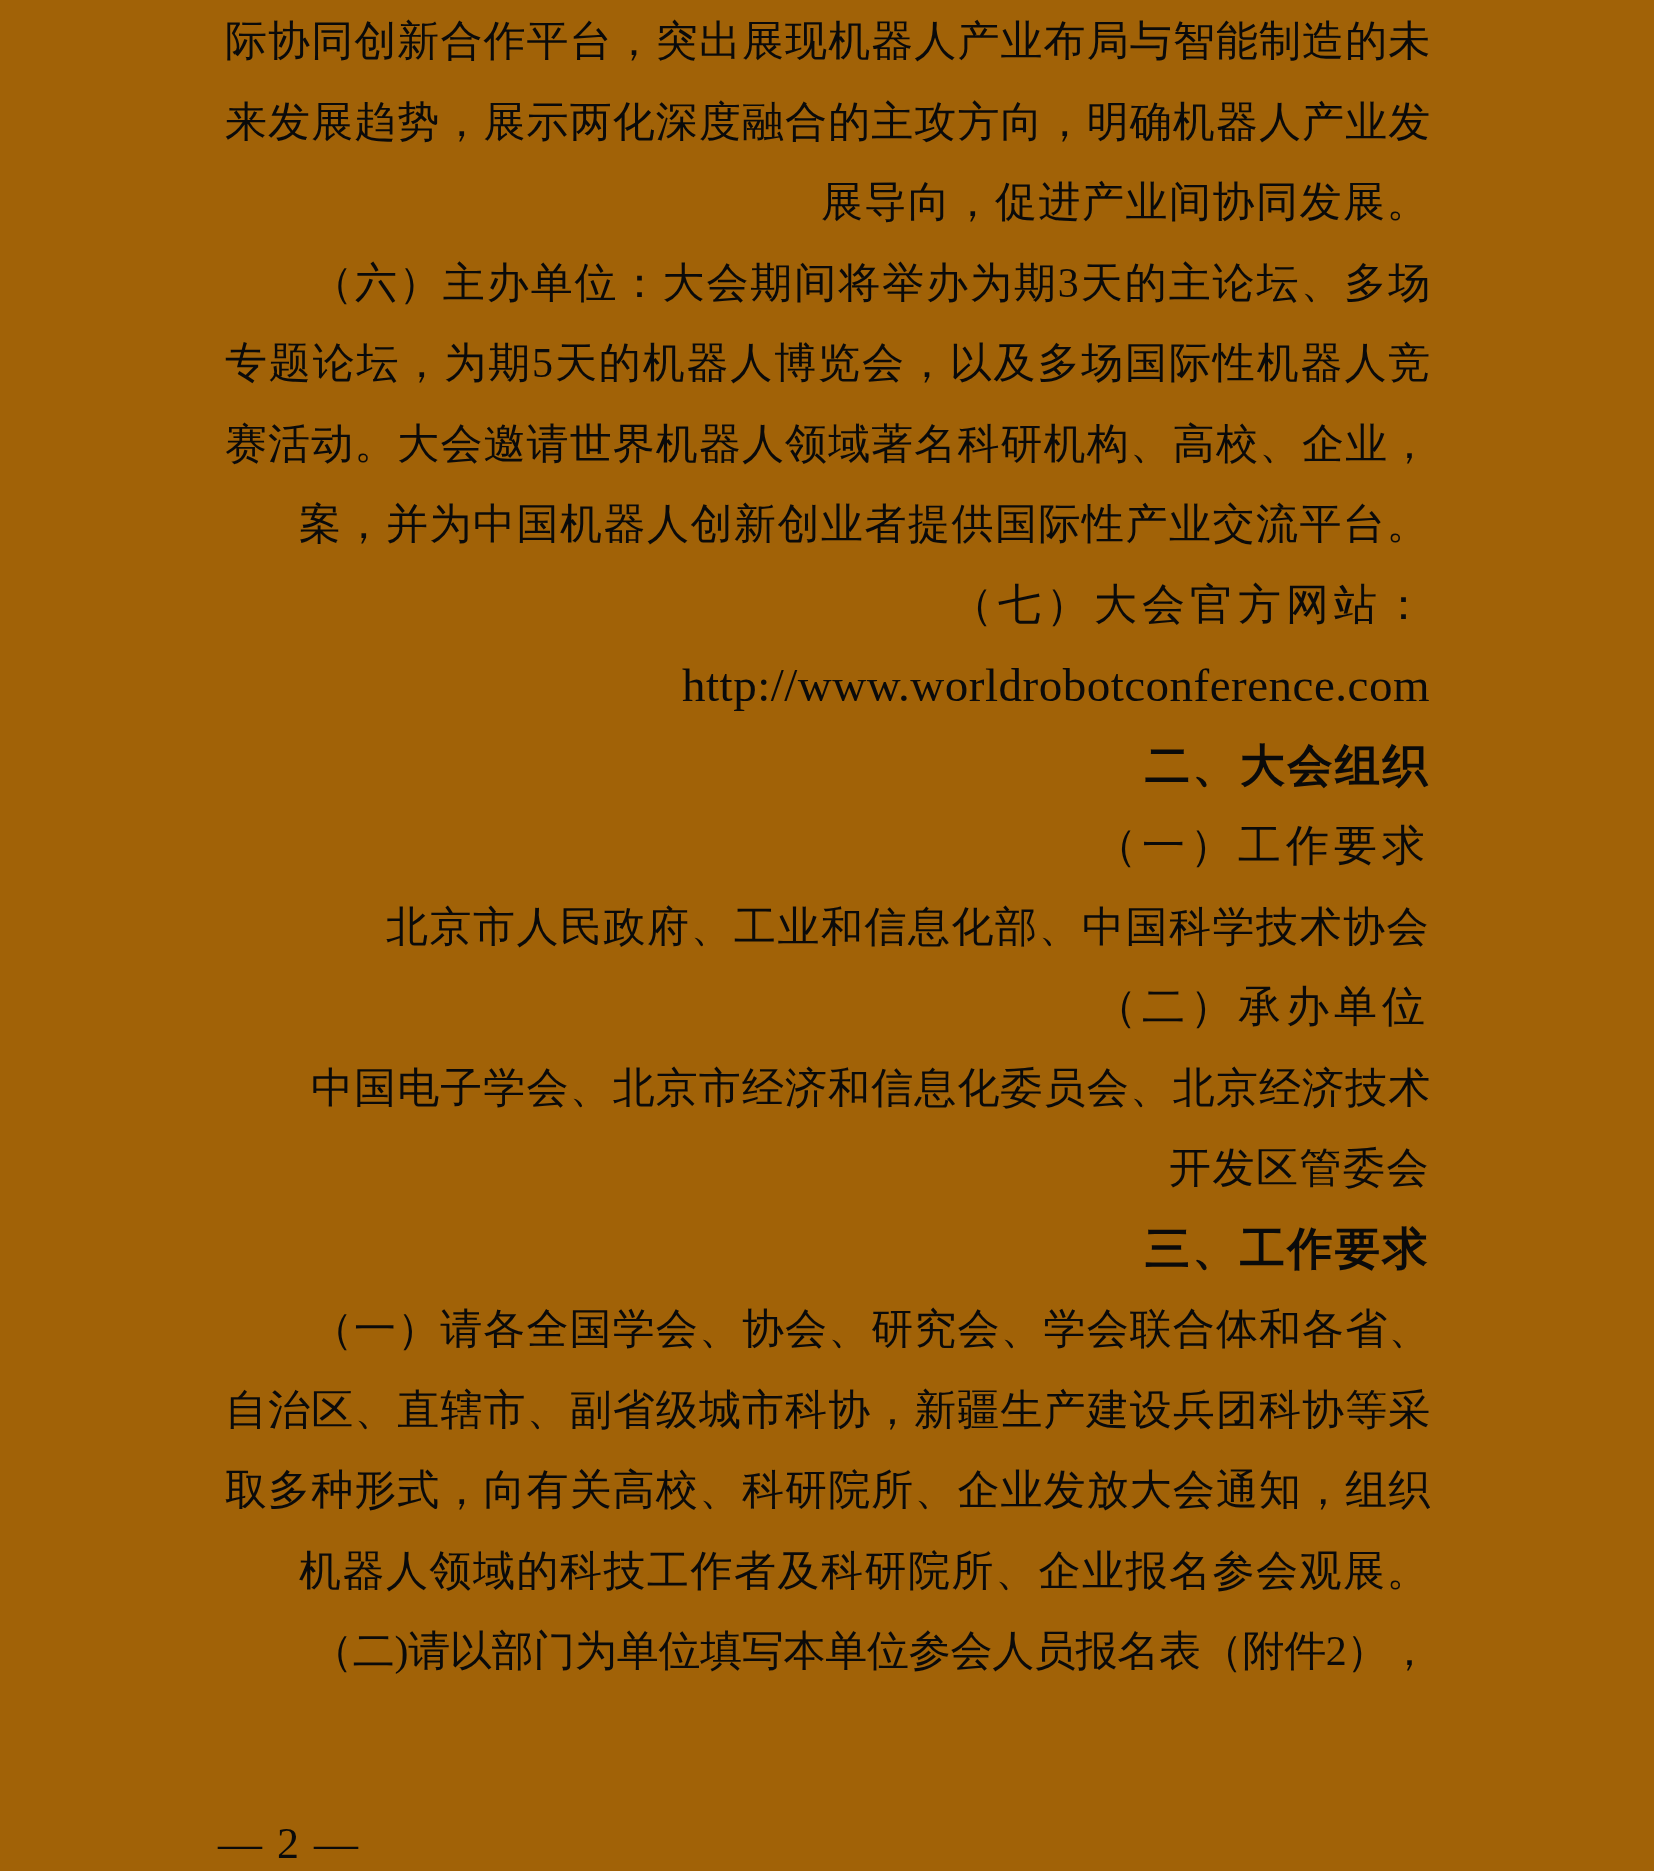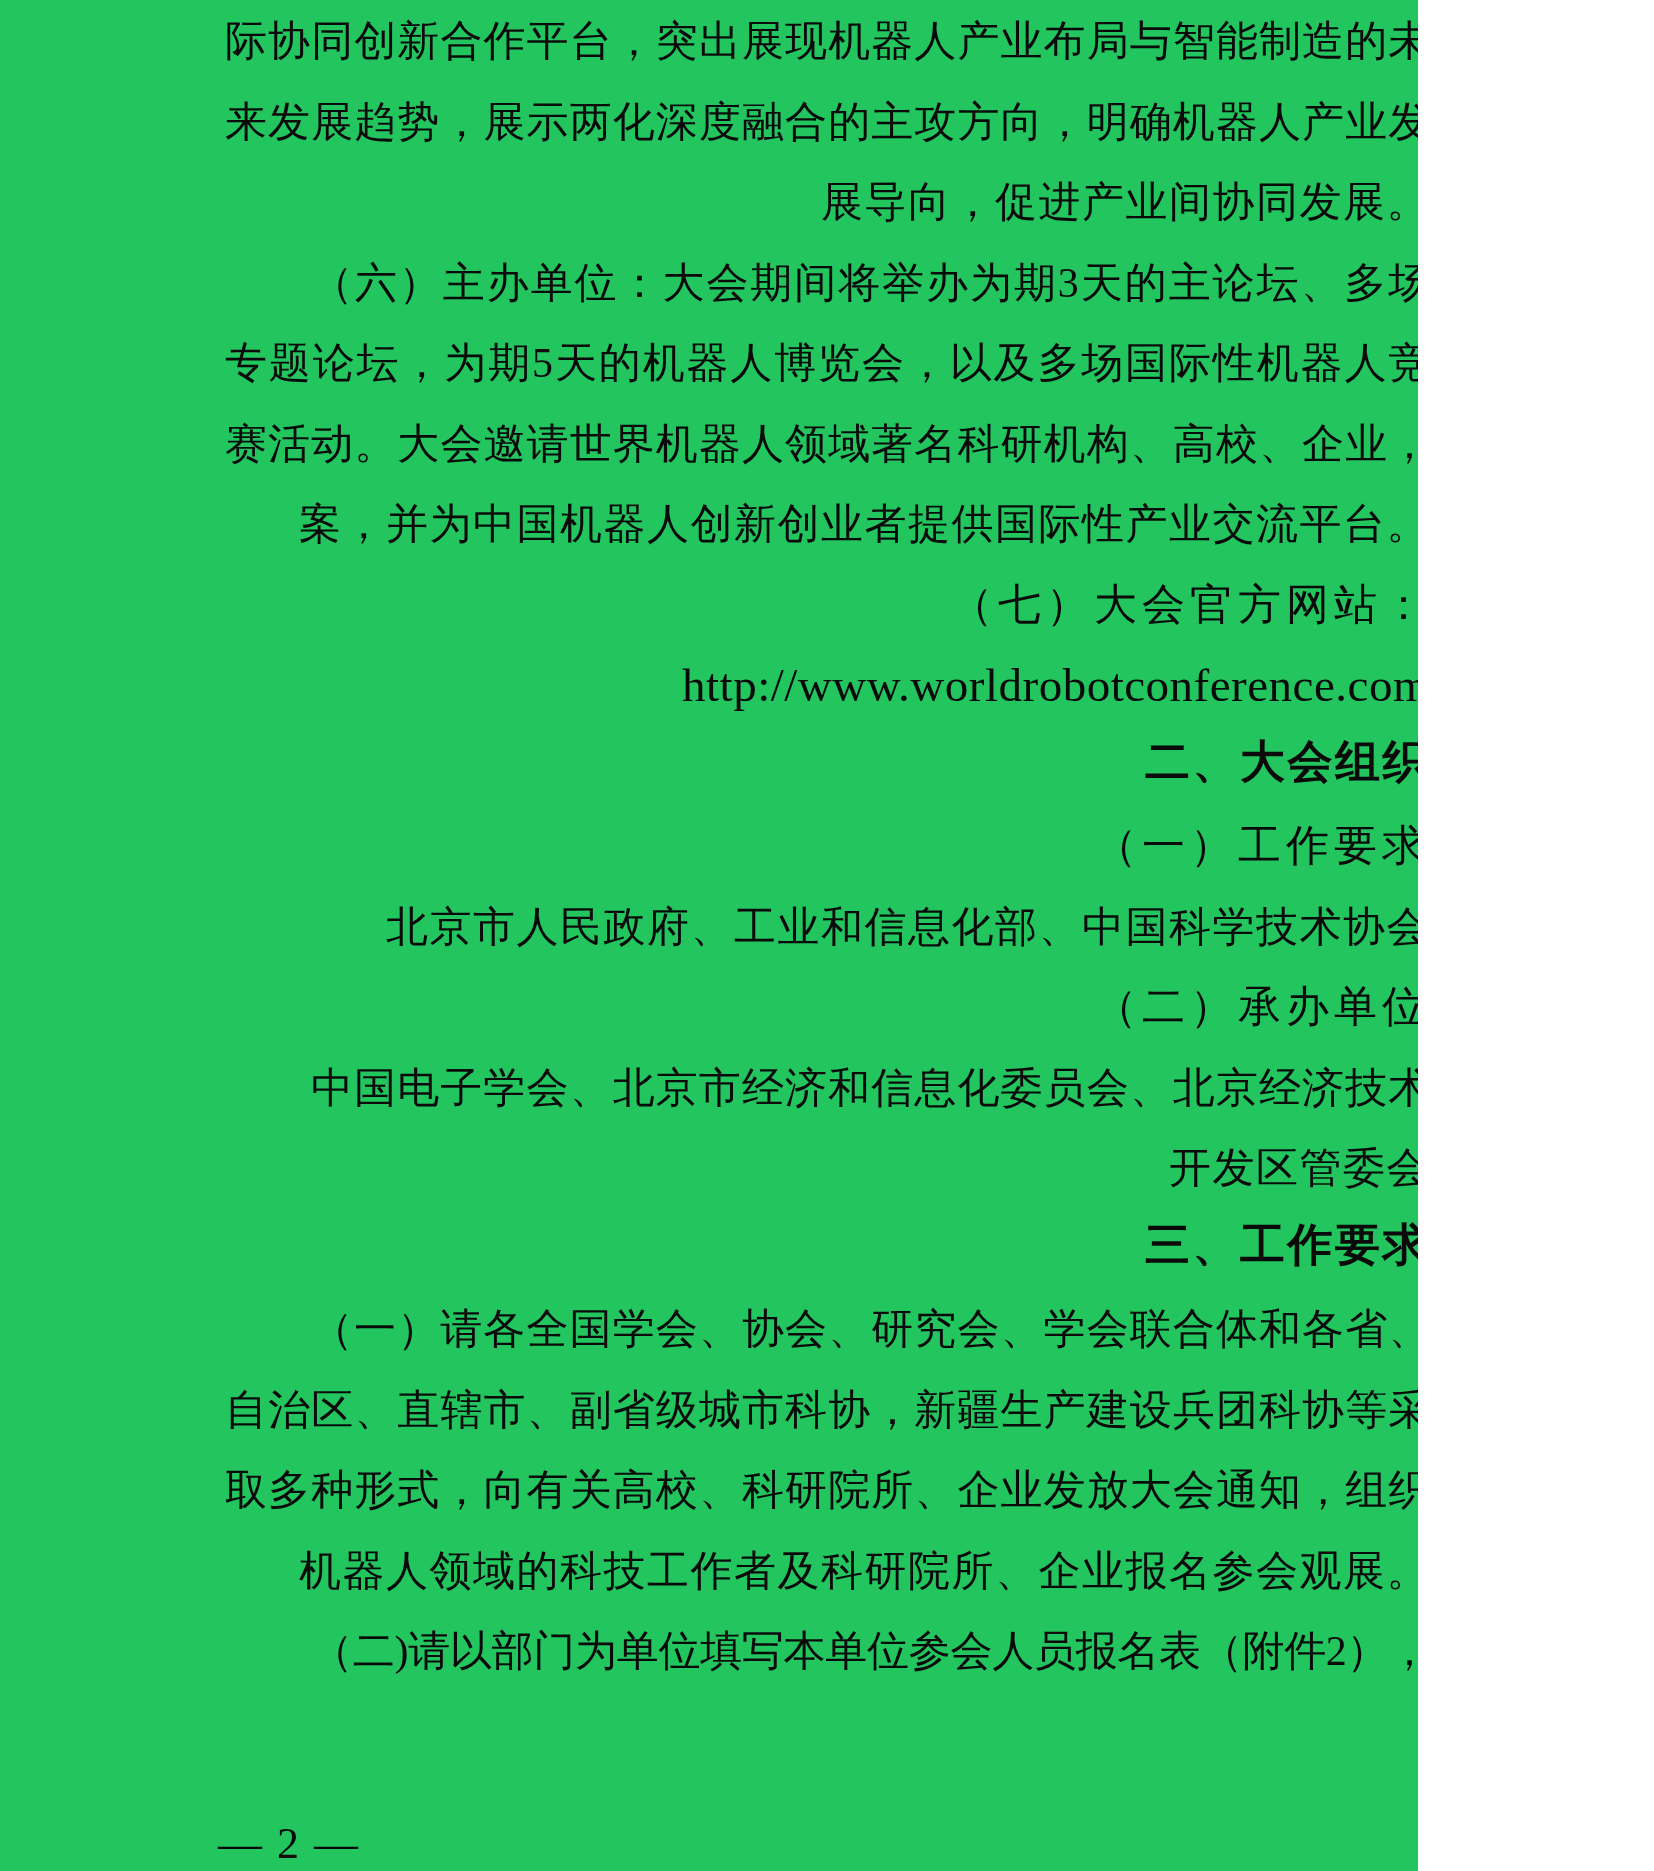--- a/index.html
+++ b/index.html
@@ -2,23 +2,23 @@
 <html><head>
 <meta charset="utf-8">
 <style>
   html, body {
     margin: 0;
     padding: 0;
     background: #ffffff;
   }
   .page {
     position: relative;
-    width: 1418px;
+    width: 1654px;
     height: 1871px;
-    background: #22c55e;
+    background: #a16207;
     overflow: hidden;
     font-family: "Liberation Serif", "DejaVu Serif", serif;
     color: #0a0a0a;
   }
   .textblock {
     position: absolute;
     left: 225px;
     top: 1px;
     width: 1205px;
   }
@@ -39,21 +39,21 @@
   }
   .line:not(.stretch) {
     letter-spacing: 1.5px;
   }
   
   .line.indent {
     text-indent: 86px;
   }
   
   .line.s-heading {
-    font-family: Liberation Mono, monospace;
+    font-family: Liberation Serif, serif;
     font-weight: 700;
     font-size: 45px;
     letter-spacing: 2.5px;
   }
   
   .line.s-kaiti {
     font-size: 43px;
     letter-spacing: 5px;
   }
   

